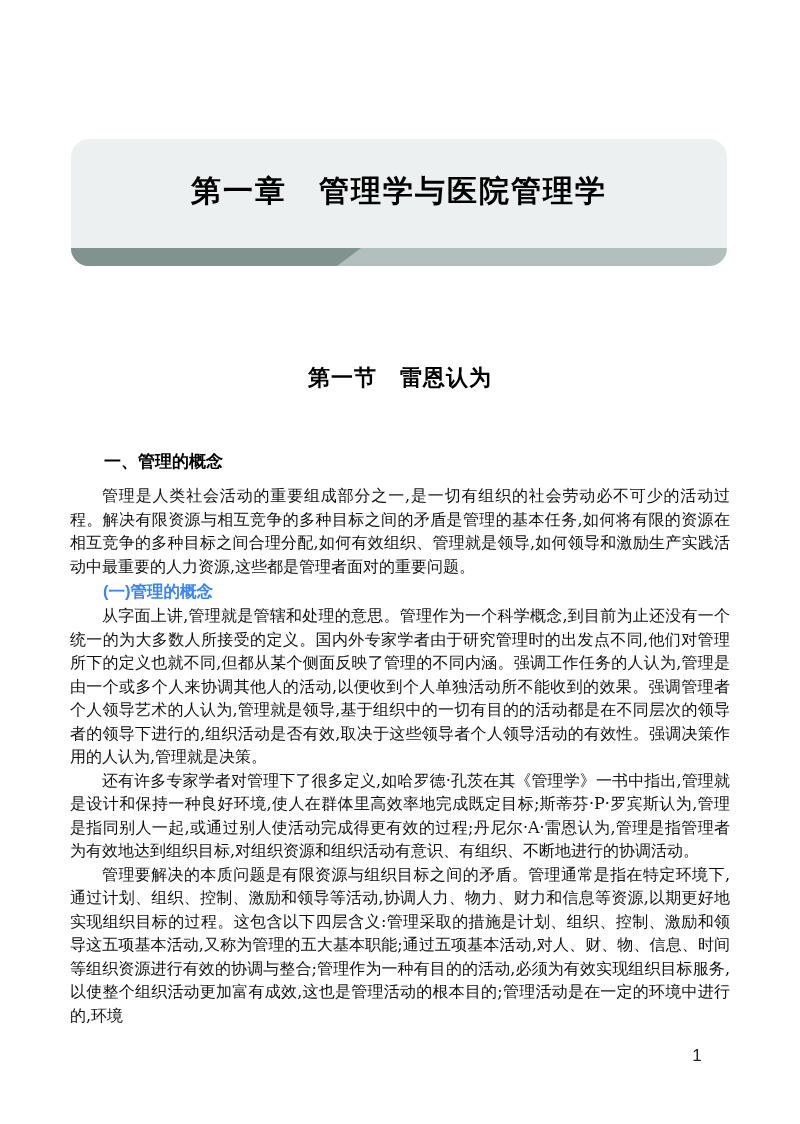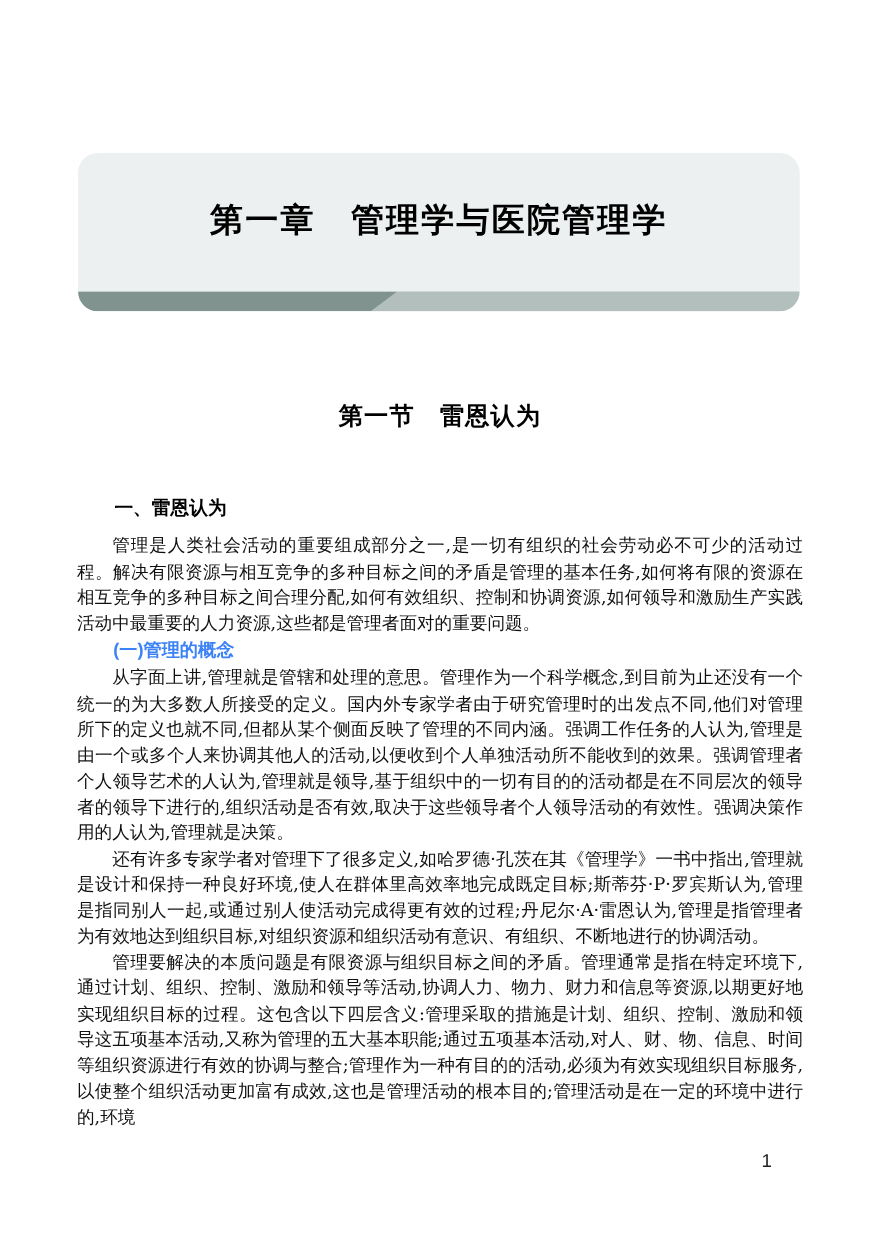--- a/index.html
+++ b/index.html
@@ -17,21 +17,21 @@
     height:1124px;
     background:var(--page-bg);
     font-family:"DejaVu Serif","Liberation Serif",serif;
     color:var(--text);
     overflow:hidden;
   }
   
   .chapter-box{
     position:absolute;
     left:71px; top:139px;
-    width:656px; height:144px;
+    width:656px; height:127px;
     background:var(--chapter-box-bg);
     border-radius:18px;
     overflow:hidden;
     display:flex;
     flex-direction:column;
   }
   .chapter-box-content{
     flex:1;
     display:flex;
     align-items:center;
@@ -122,22 +122,22 @@
       <div class="chapter-title">第一章　管理学与医院管理学</div>
     </div>
     <div class="chapter-band">
       <div class="chapter-band-dark"></div>
     </div>
   </div>
 
   <div class="section-title">第一节　雷恩认为</div>
 
   <div class="body-text">
-    <h3>一、雷恩认为</h3>
-    <p>管理是人类社会活动的重要组成部分之一,是一切有组织的社会劳动必不可少的活动过程。解决有限资源与相互竞争的多种目标之间的矛盾是管理的基本任务,如何将有限的资源在相互竞争的多种目标之间合理分配,如何有效组织、控制和协调资源,如何领导和激励生产实践活动中最重要的人力资源,这些都是管理者面对的重要问题。</p>
+    <h3>一、管理的概念</h3>
+    <p>管理是人类社会活动的重要组成部分之一,是一切有组织的社会劳动必不可少的活动过程。解决有限资源与相互竞争的多种目标之间的矛盾是管理的基本任务,如何将有限的资源在相互竞争的多种目标之间合理分配,如何有效组织、管理就是领导,如何领导和激励生产实践活动中最重要的人力资源,这些都是管理者面对的重要问题。</p>
     <h4>(一)管理的概念</h4>
     <p>从字面上讲,管理就是管辖和处理的意思。管理作为一个科学概念,到目前为止还没有一个统一的为大多数人所接受的定义。国内外专家学者由于研究管理时的出发点不同,他们对管理所下的定义也就不同,但都从某个侧面反映了管理的不同内涵。强调工作任务的人认为,管理是由一个或多个人来协调其他人的活动,以便收到个人单独活动所不能收到的效果。强调管理者个人领导艺术的人认为,管理就是领导,基于组织中的一切有目的的活动都是在不同层次的领导者的领导下进行的,组织活动是否有效,取决于这些领导者个人领导活动的有效性。强调决策作用的人认为,管理就是决策。</p>
     <p>还有许多专家学者对管理下了很多定义,如哈罗德·孔茨在其《管理学》一书中指出,管理就是设计和保持一种良好环境,使人在群体里高效率地完成既定目标;斯蒂芬·P·罗宾斯认为,管理是指同别人一起,或通过别人使活动完成得更有效的过程;丹尼尔·A·雷恩认为,管理是指管理者为有效地达到组织目标,对组织资源和组织活动有意识、有组织、不断地进行的协调活动。</p>
     <p>管理要解决的本质问题是有限资源与组织目标之间的矛盾。管理通常是指在特定环境下,通过计划、组织、控制、激励和领导等活动,协调人力、物力、财力和信息等资源,以期更好地实现组织目标的过程。这包含以下四层含义:管理采取的措施是计划、组织、控制、激励和领导这五项基本活动,又称为管理的五大基本职能;通过五项基本活动,对人、财、物、信息、时间等组织资源进行有效的协调与整合;管理作为一种有目的的活动,必须为有效实现组织目标服务,以使整个组织活动更加富有成效,这也是管理活动的根本目的;管理活动是在一定的环境中进行的,环境</p>
   </div>
 
   <div class="page-number">1</div>
 
 </div>
 

